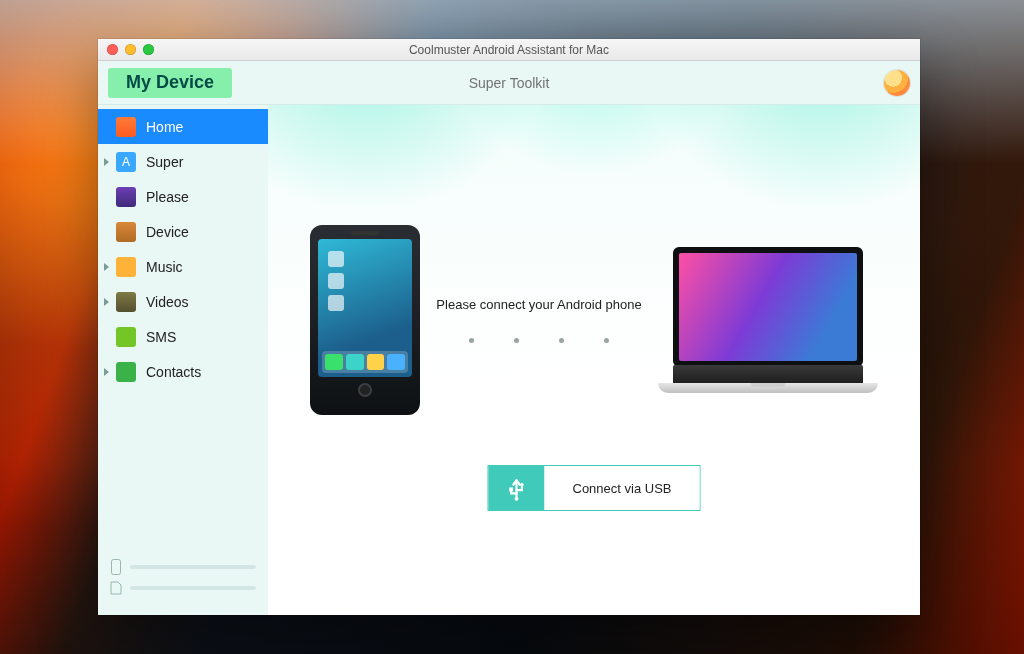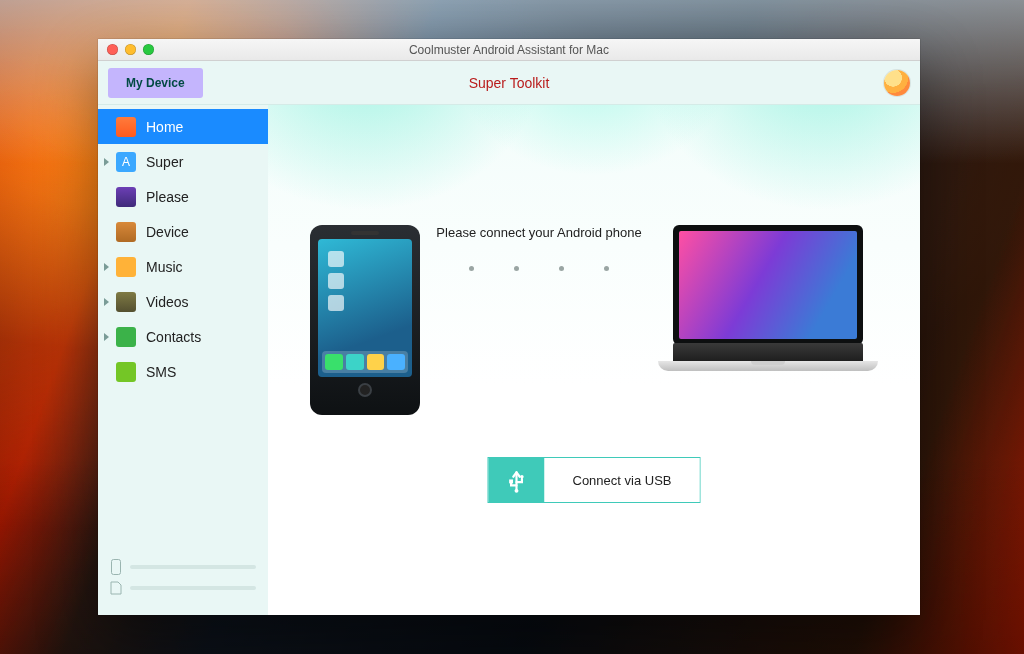--- a/index.html
+++ b/index.html
@@ -62,29 +62,29 @@
     font-size: 14px; color:#333; cursor:pointer;
   }
   .phone-chip{
     width:18px; height:30px; border-radius:3px;
     background:#1aa3ff; position:relative;
   }
   .phone-chip::after{content:"";position:absolute;left:50%;bottom:3px;width:4px;height:4px;border-radius:50%;background:#0a6fbd;transform:translateX(-50%);}
   .chev-down{width:0;height:0;border-left:5px solid transparent;border-right:5px solid transparent;border-top:7px solid #333;margin-left:6px;}
 
   .pill-btn{
-    background:#c4b5fd;
+    background:#86efac;
     color:#024a44; font-weight:700;
     border:none; border-radius:3px;
     height:30px; padding:0 18px;
-    font-size:12px; cursor:pointer;
+    font-size:18px; cursor:pointer;
   }
   .toolbar .center-lbl{
     position:absolute; left:0; right:0; text-align:center;
-    font-size:14px; color:#b91c1c; pointer-events:none;
+    font-size:14px; color:#737373; pointer-events:none;
   }
   .avatar{
     margin-left:auto;
     width:26px; height:26px; border-radius:50%;
     background: radial-gradient(circle at 35% 30%, #ffe08a 0 35%, #ffb040 36% 60%, #ff8a3d 61% 100%);
     box-shadow: 0 0 0 1px rgba(0,0,0,.08);
   }
 
   
   .body { flex:1; display:flex; min-height:0;}
@@ -132,21 +132,21 @@
     background:
       radial-gradient(300px 260px at 15% -10%, rgba(97,236,208,.55), transparent 60%),
       radial-gradient(300px 260px at 85% -10%, rgba(97,236,208,.55), transparent 60%),
       radial-gradient(260px 220px at 50% -10%, rgba(160,248,230,.8), transparent 55%),
       linear-gradient(#f3fdfb, #ffffff 55%);
   }
   .stage{position:absolute;inset:0;padding-top:20px;}
 
   .devices-row{
     position:absolute; left:0; right:0; top:120px;
-    display:flex; align-items:flex-start; justify-content:space-between;
+    display:flex; align-items:center; justify-content:space-between;
     padding: 0 42px;
   }
 
   
   .phone-mock{
     width:110px;height:190px;border-radius:12px;
     background:linear-gradient(#2a2e33,#0e1113);
     padding:14px 8px 18px 8px;
     display:flex;flex-direction:column;align-items:center;
     position:relative;
@@ -177,21 +177,21 @@
   .lap-screen .disp{width:100%;height:100%;border-radius:2px;
     background:linear-gradient(120deg,#ff4fa3 0%,#7d3bd6 45%,#3b7bd6 80%);}
   .lap-base{width:220px;height:10px;background:linear-gradient(#e6e6e6,#bfbfbf);
     border-bottom-left-radius:10px;border-bottom-right-radius:10px;margin-top:-2px;
     position:relative;}
   .lap-base::before{content:"";position:absolute;top:0;left:50%;width:34px;height:4px;background:#cfcfcf;border-radius:0 0 4px 4px;transform:translateX(-50%);}
   .lap-deck{width:190px;height:20px;margin:-2px auto 0;background:linear-gradient(#3a3a3a,#1c1c1c);border-top-left-radius:2px;border-top-right-radius:2px;}
 
   
   .connect-bar{
-    position:absolute; left:50%; top:352px; transform:translateX(-50%);
+    position:absolute; left:50%; top:360px; transform:translateX(-50%);
     display:flex; height:46px;
     border:1px solid #3fcab9;
   }
   .cb-icon{width:56px;background:#3fcab9;display:flex;align-items:center;justify-content:center;}
   .cb-label{background:#fff;display:flex;align-items:center;padding:0 28px;font-size:13px;color:#222;}
   .usb-svg{width:26px;height:26px;}
 </style>
 </head>
 <body>
 
@@ -238,27 +238,27 @@
         <span class="tri"></span>
         <span class="ic ic-music"></span>
         <span>Music</span>
       </div>
       <div class="nav-item">
         <span class="tri"></span>
         <span class="ic ic-photos"></span>
         <span>Videos</span>
       </div>
       <div class="nav-item">
+        <span class="ic ic-sms"></span>
+        <span>SMS</span>
+      </div>
+      <div class="nav-item">
         <span class="tri"></span>
         <span class="ic ic-contacts"></span>
         <span>Contacts</span>
-      </div>
-      <div class="nav-item">
-        <span class="ic ic-sms"></span>
-        <span>SMS</span>
       </div>
 
       <div class="sidebar-footer">
         <div class="meter">
           <span class="glyph">
             <svg width="10" height="16" viewBox="0 0 10 16">
                 <rect x="0.5" y="0.5" width="9" height="15" rx="2" fill="none" stroke="#9ab5b0"></rect>
               </svg>
           </span>
           <span class="bar"></span>

